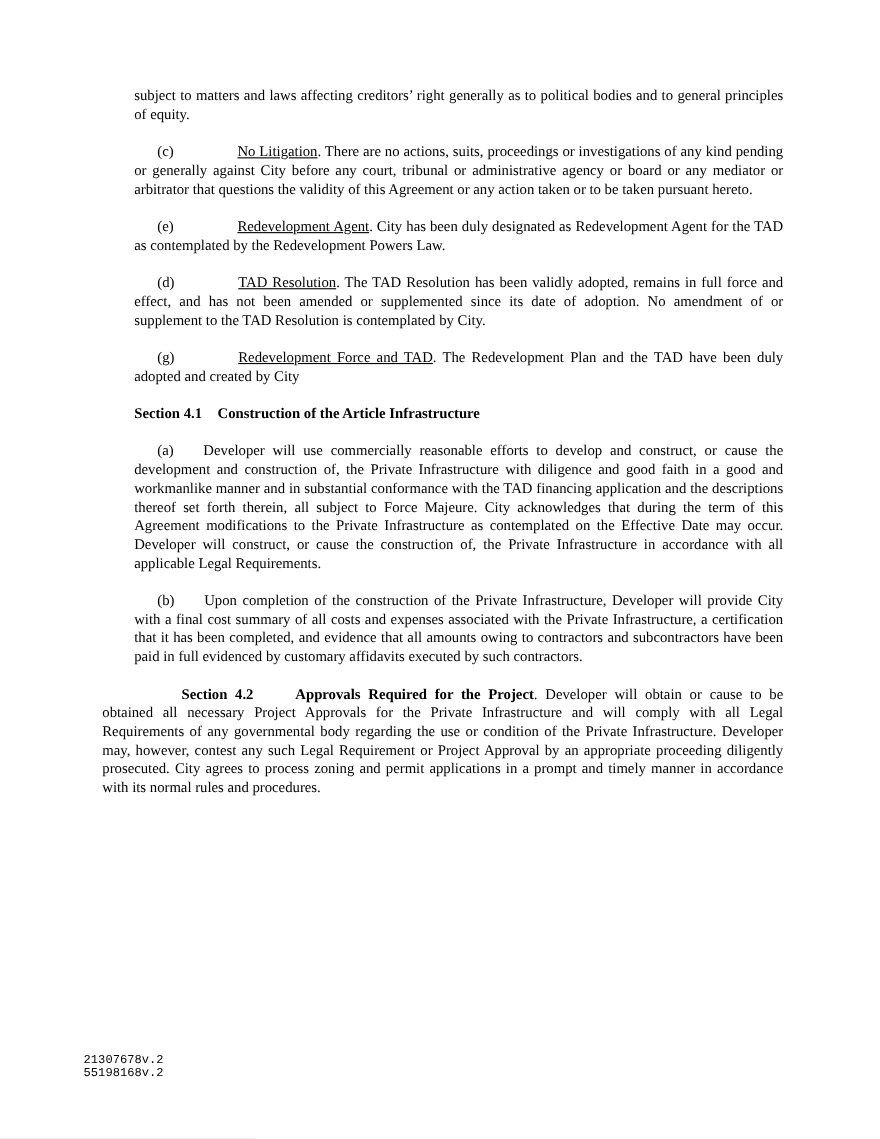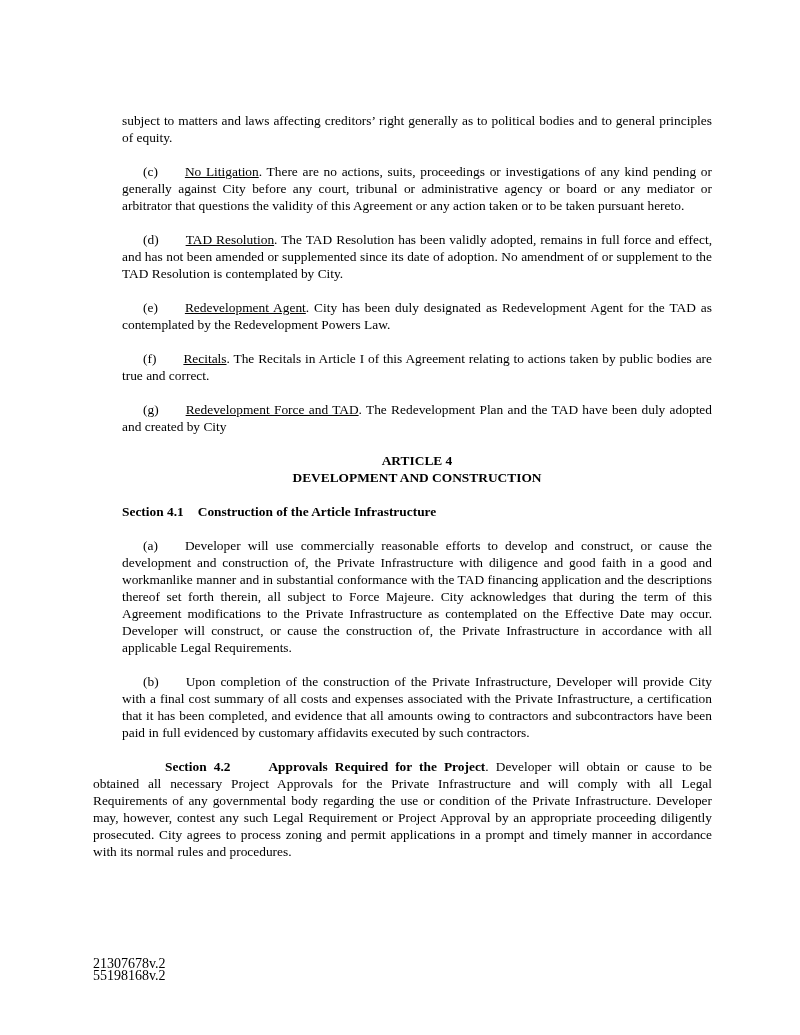--- a/index.html
+++ b/index.html
@@ -9,26 +9,26 @@
     position: relative;
     width: 800px;
     height: 1035px;
     background: #ffffff;
     font-family: "Liberation Serif", serif;
     color: #000000;
     font-size: 13.4px;
     line-height: 17px;
     overflow: hidden;
   }
-  .content { padding: 112px 88px 0 93px; }
+  .content { padding: 78px 88px 0 93px; }
   .para { text-align: justify; margin-bottom: 17px; }
   .indent-block { margin-left: 29px; }
   .first-indent { text-indent: 21px; }
   .plabel { margin-right: 27px; }
-  .uheading { text-decoration: underline; }
+  .uheading { text-decoration: underline; margin-left: 31px; }
   .article-heading {
     margin-left: 29px;
     text-align: center;
     font-weight: bold;
     margin-bottom: 17px;
   }
   .section-heading {
     margin-left: 29px;
     font-weight: bold;
     margin-bottom: 17px;
@@ -40,59 +40,53 @@
   .page-number {
     position: absolute;
     top: 940px;
     left: 0;
     width: 100%;
     text-align: center;
   }
   .doc-ids {
     position: absolute;
     top: 958px;
-    left: 93px;
-    font-size: 14px;
+    left: 76px;
+    font-size: 11px;
     line-height: 12px;
+    font-family: Liberation Mono, monospace;
   }
 </style>
 </head>
 <body>
 
 <div class="page">
   <div class="content">
 
     <p class="para indent-block">
       <span>subject to matters and laws affecting creditors’ right generally as to political bodies and to general principles of equity.</span>
     </p>
 
     <p class="para indent-block first-indent">
       <span class="plabel">(c)</span><span class="uheading">No Litigation</span><span>.  There are no actions, suits, proceedings or investigations of any kind pending or generally against City before any court, tribunal or administrative agency or board or any mediator or arbitrator that questions the validity of this Agreement or any action taken or to be taken pursuant hereto.</span>
     </p>
 
     <p class="para indent-block first-indent">
-      <span class="plabel">(d)</span><span class="uheading">TAD Resolution</span><span>.  The TAD Resolution has been validly adopted, remains in full force and effect, and has not been amended or supplemented since its date of adoption.  No amendment of or supplement to the TAD Resolution is contemplated by City.</span>
-    </p>
-
-    <p class="para indent-block first-indent">
       <span class="plabel">(e)</span><span class="uheading">Redevelopment Agent</span><span>.  City has been duly designated as Redevelopment Agent for the TAD as contemplated by the Redevelopment Powers Law.</span>
     </p>
 
     <p class="para indent-block first-indent">
-      <span class="plabel">(f)</span><span class="uheading">Recitals</span><span>.  The Recitals in Article I of this Agreement relating to actions taken by public bodies are true and correct.</span>
+      <span class="plabel">(d)</span><span class="uheading">TAD Resolution</span><span>.  The TAD Resolution has been validly adopted, remains in full force and effect, and has not been amended or supplemented since its date of adoption.  No amendment of or supplement to the TAD Resolution is contemplated by City.</span>
     </p>
+
 
     <p class="para indent-block first-indent">
       <span class="plabel">(g)</span><span class="uheading">Redevelopment Force and TAD</span><span>.  The Redevelopment Plan and the TAD have been duly adopted and created by City</span>
     </p>
 
-    <div class="article-heading">
-      <div>ARTICLE 4</div>
-      <div>DEVELOPMENT AND CONSTRUCTION</div>
-    </div>
 
     <p class="section-heading">
       <span class="slabel">Section 4.1</span><span>Construction of the Article Infrastructure</span>
     </p>
 
     <p class="para indent-block first-indent">
       <span class="plabel">(a)</span><span>Developer will use commercially reasonable efforts to develop and construct, or cause the development and construction of, the Private Infrastructure with diligence and good faith in a good and workmanlike manner and in substantial conformance with the TAD financing application and the descriptions thereof set forth therein, all subject to Force Majeure.  City acknowledges that during the term of this Agreement modifications to the Private Infrastructure as contemplated on the Effective Date may occur.  Developer will construct, or cause the construction of, the Private Infrastructure in accordance with all applicable Legal Requirements.</span>
     </p>
 
     <p class="para indent-block first-indent">

